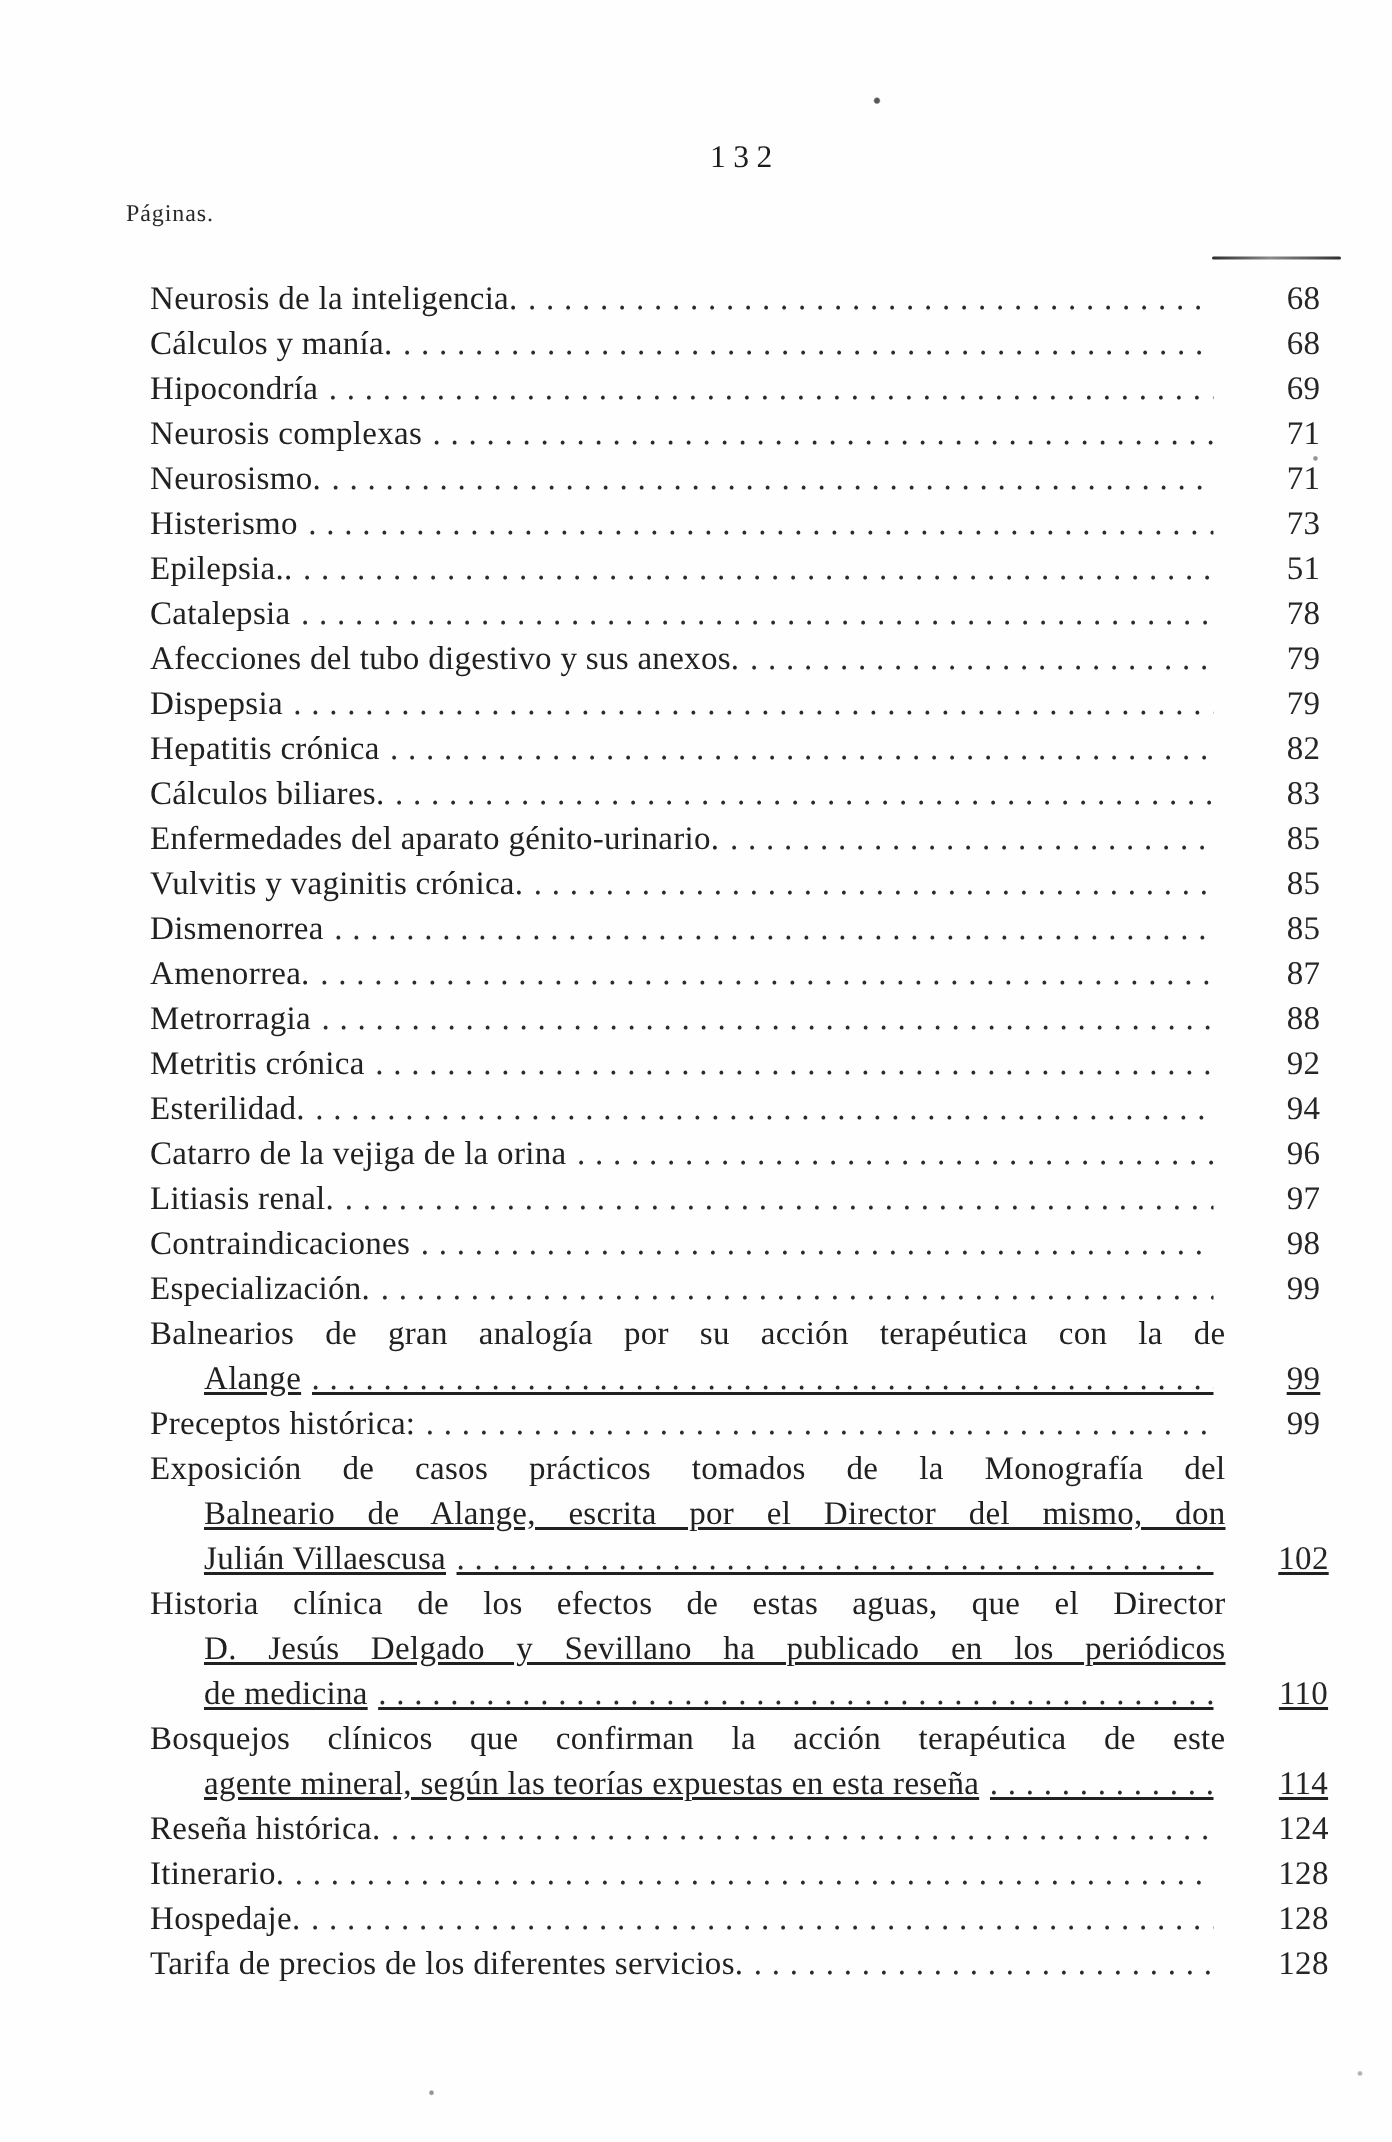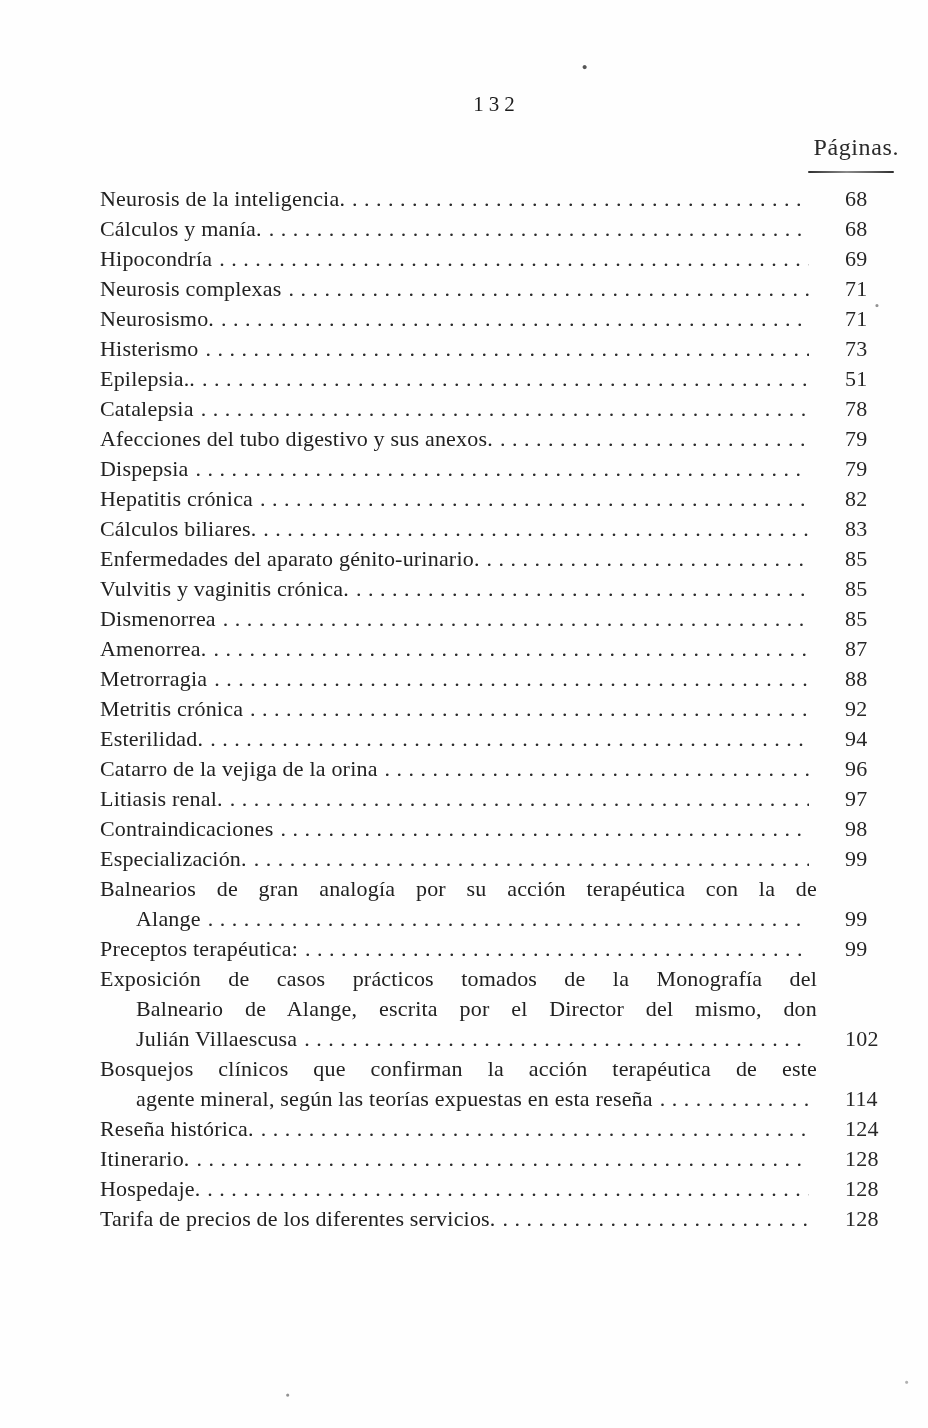--- a/index.html
+++ b/index.html
@@ -31,24 +31,23 @@
     left: 100px;
     width: 793px;
     text-align: center;
     font-size: 21px;
     letter-spacing: 5px;
     color: #1c1c1c;
   }
   .pages-header {
     position: absolute;
     top: 134px;
-    left: 112px;
+    left: 84px;
     width: 787px;
-    text-align: right;
-    font-size: 24px;
+    font-size: 16px;
     letter-spacing: 0.6px;
     color: #2a2a2a;
   }
   .pages-rule {
     position: absolute;
     top: 171px;
     left: 808px;
     width: 86px;
     height: 2px;
     background: linear-gradient(90deg, #2e2e2e, #8a8a8a 45%, #5c5c5c 75%, #2e2e2e);
@@ -68,20 +67,21 @@
     align-items: baseline;
   }
   .cont {
     text-align: justify;
     text-align-last: justify;
     margin-right: 76px;
     white-space: normal;
   }
   .indent {
     padding-left: 36px;
+    text-decoration: underline;
   }
   .ttl {
     white-space: nowrap;
     flex: 0 0 auto;
     text-align: center;
   }
   .leader {
     flex: 1 1 auto;
     overflow: hidden;
     white-space: nowrap;
@@ -89,21 +89,21 @@
     margin-right: 36px;
     color: #2b2b2b;
   }
   .leader::after {
     content: "......................................................................................................................";
     letter-spacing: 6.5px;
   }
   .pg {
     flex: 0 0 48px;
     width: 48px;
-    text-align: left;
+    text-align: center;
     color: #262626;
   }
 </style>
 </head>
 <body>
 
 <div class="page">
   <div class="folio">132</div>
 
   <div class="pages-header">Páginas.</div>
@@ -275,35 +275,44 @@
       <div>
         <div class="cont">Balnearios de gran analogía por su acción terapéutica con la de</div>
         <div class="row indent">
           <span class="ttl">Alange</span>
           <span class="leader"></span>
           <span class="pg">99</span>
         </div>
       </div>
       <div>
         <div class="row">
-          <span class="ttl">Preceptos terapéutica:</span>
+          <span class="ttl">Preceptos histórica:</span>
           <span class="leader"></span>
           <span class="pg">99</span>
         </div>
       </div>
       <div>
         <div class="cont">Exposición de casos prácticos tomados de la Monografía del</div>
         <div class="cont indent">Balneario de Alange, escrita por el Director del mismo, don</div>
         <div class="row indent">
           <span class="ttl">Julián Villaescusa</span>
           <span class="leader"></span>
           <span class="pg">102</span>
         </div>
       </div>
       <div>
+        <div class="cont">Historia clínica de los efectos de estas aguas, que el Director</div>
+        <div class="cont indent">D. Jesús Delgado y Sevillano ha publicado en los periódicos</div>
+        <div class="row indent">
+          <span class="ttl">de medicina</span>
+          <span class="leader"></span>
+          <span class="pg">110</span>
+        </div>
+      </div>
+      <div>
         <div class="cont">Bosquejos clínicos que confirman la acción terapéutica de este</div>
         <div class="row indent">
           <span class="ttl">agente mineral, según las teorías expuestas en esta reseña</span>
           <span class="leader"></span>
           <span class="pg">114</span>
         </div>
       </div>
       <div>
         <div class="row">
           <span class="ttl">Reseña histórica.</span>

